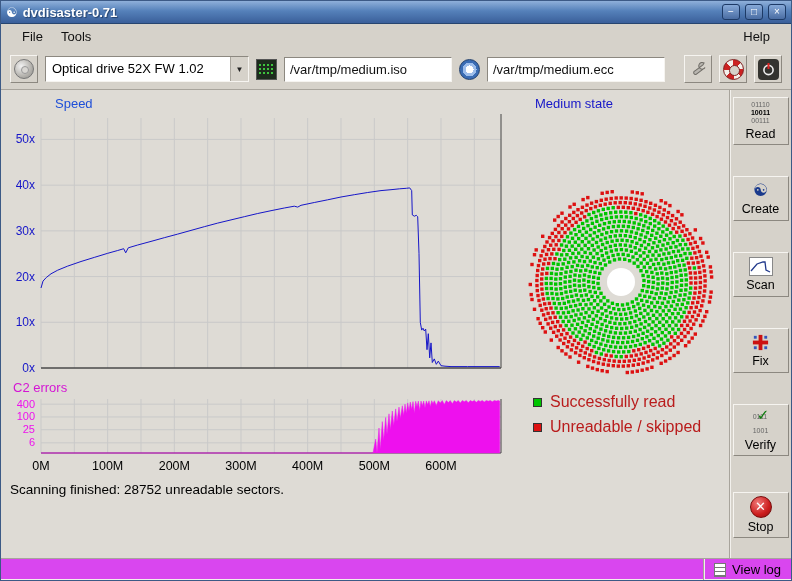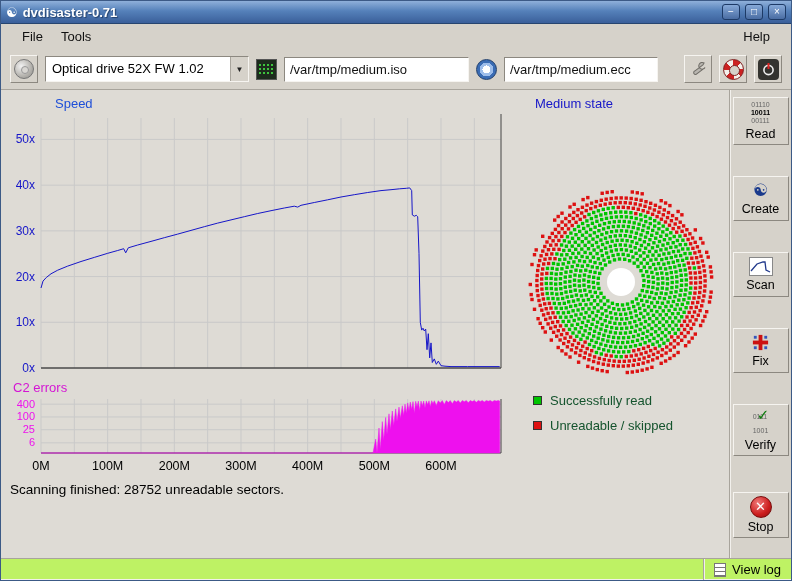--- a/index.html
+++ b/index.html
@@ -54,41 +54,41 @@
   .status-lines { padding:5px 9px 4px 9px; border-bottom:1px solid #a8a49c; box-shadow:0 1px 0 #f2f0ec; }
   .status-line1 { font-size:13.5px; color:#000; }
   .status-line2 { font-size:13px; font-style:italic; color:#111; margin-top:3px; }
   .chart-region { position:relative; flex:1; }
   .chart-title-speed { position:absolute; left:54px; top:6px; font-size:13px; color:#1d4ed8; }
   .chart-title-medium { position:absolute; left:534px; top:6px; font-size:13px; color:#1616c8; }
   .chart-title-c2 { position:absolute; left:12px; top:290px; font-size:13px; color:#d414d4; }
   #speed-svg { position:absolute; left:2px; top:22px; }
   #c2-svg { position:absolute; left:2px; top:306px; }
   #disc-svg { position:absolute; left:524px; top:96px; }
-  .legend-row { position:absolute; left:532px; display:flex; align-items:center; gap:8px; font-size:13px; color:#14532d;justify-content:center;}
+  .legend-row { position:absolute; left:532px; display:flex; align-items:center; gap:8px; font-size:16px; color:#b91c1c;justify-content:center;}
   .legend-sq { width:9px; height:9px; border:1px solid #333; }
   .finished-line { position:absolute; left:9px; top:392px; font-size:13.5px; color:#000; }
   
   .sidebar { flex:0 0 62px; border-left:1px solid #a8a49c; box-shadow:inset 1px 0 0 #f2f0ec;
     display:flex; flex-direction:column; align-items:center; padding-top:7px; background:#d6d2ca;gap:28px;}
   .side-btn { width:56px; min-height:45px; margin-bottom:3px; display:flex; flex-direction:column; align-items:center;
     justify-content:center; gap:2px; border:1px solid; border-color:#f6f4f0 #8c8880 #8c8880 #f6f4f0; background:#d6d2ca;
     font-size:12.5px; color:#000; padding:3px 0;}
   .side-btn.stop { margin-top:auto; margin-bottom:20px; }
   .bin-icon { font-family:"DejaVu Sans Mono", monospace; font-size:7px; line-height:7px; color:#666; text-align:center;}
   .bin-icon .mid { color:#000; font-weight:bold; }
   .yinyang { color:#1a3a8c; font-size:17px; line-height:18px; }
   .verify-wrap { position:relative; }
   .verify-wrap .check { position:absolute; left:4px; top:-2px; color:#0a7a0a; font-weight:bold; font-size:15px; }
   .stop-icon { width:22px; height:22px; border-radius:50%; border:1px solid #7a0c0c;
     background:radial-gradient(circle at 35% 30%, #f07a7a, #cc1d1d 60%, #8e0f0f); color:#fff; font-weight:bold;
     font-size:13px; line-height:20px; text-align:center;}
   
   .statusbar { height:22px; flex:0 0 22px; border-top:1px solid #a8a49c; box-shadow:0 -1px 0 #f2f0ec inset;
-    display:flex; align-items:center; background:#bef264; }
+    display:flex; align-items:center; background:#d946ef; }
   .statusbar .sb-left { flex:1; }
   .viewlog { display:flex; align-items:center; gap:6px; padding:0 10px; height:100%;
     border-left:1px solid #a8a49c; box-shadow:inset 1px 0 0 #f2f0ec; font-size:13px; color:#000;}
   .log-icon { width:12px; height:14px; background:#fff; border:1px solid #777; 
     background-image:linear-gradient(#777 1px, transparent 1px); background-size:100% 4px; background-position:0 3px;}
   svg text { font-family:"Liberation Sans","DejaVu Sans",sans-serif; }
 </style>
 </head>
 <body>
 
@@ -116,23 +116,23 @@
     </span>
     <span class="combo">
       <span class="combo-text">Optical drive 52X FW 1.02</span>
       <span class="combo-arrow">▼</span>
     </span>
     <span class="chip-icon">
         <i></i>
         <i></i>
         <i></i>
       </span>
-    <input class="path-input" style="width: 185px;" value="/var/tmp/medium.iso">
+    <input class="path-input" style="width: 168px;" value="/var/tmp/medium.iso">
     <span class="cd-icon"></span>
-    <input class="path-input" style="width: 154px;" value="/var/tmp/medium.ecc">
+    <input class="path-input" style="width: 178px;" value="/var/tmp/medium.ecc">
     <span class="spacer"></span>
     <span class="tool-btn icon-btn">
       <svg width="20" height="20" viewBox="0 0 20 20">
         <path d="M15.2 3.2 a3.4 3.4 0 1 0 1.6 4.4 L9.5 15 a1.8 1.8 0 1 1 -2.5 -2.5 L14.3 5.2 Z" fill="#b9b6b0" stroke="#6f6c66" stroke-width="1" transform="rotate(8 10 10)"></path>
       </svg>
     </span>
     <span class="tool-btn icon-btn">
       <span class="help-ring"></span>
     </span>
     <span class="tool-btn icon-btn">

